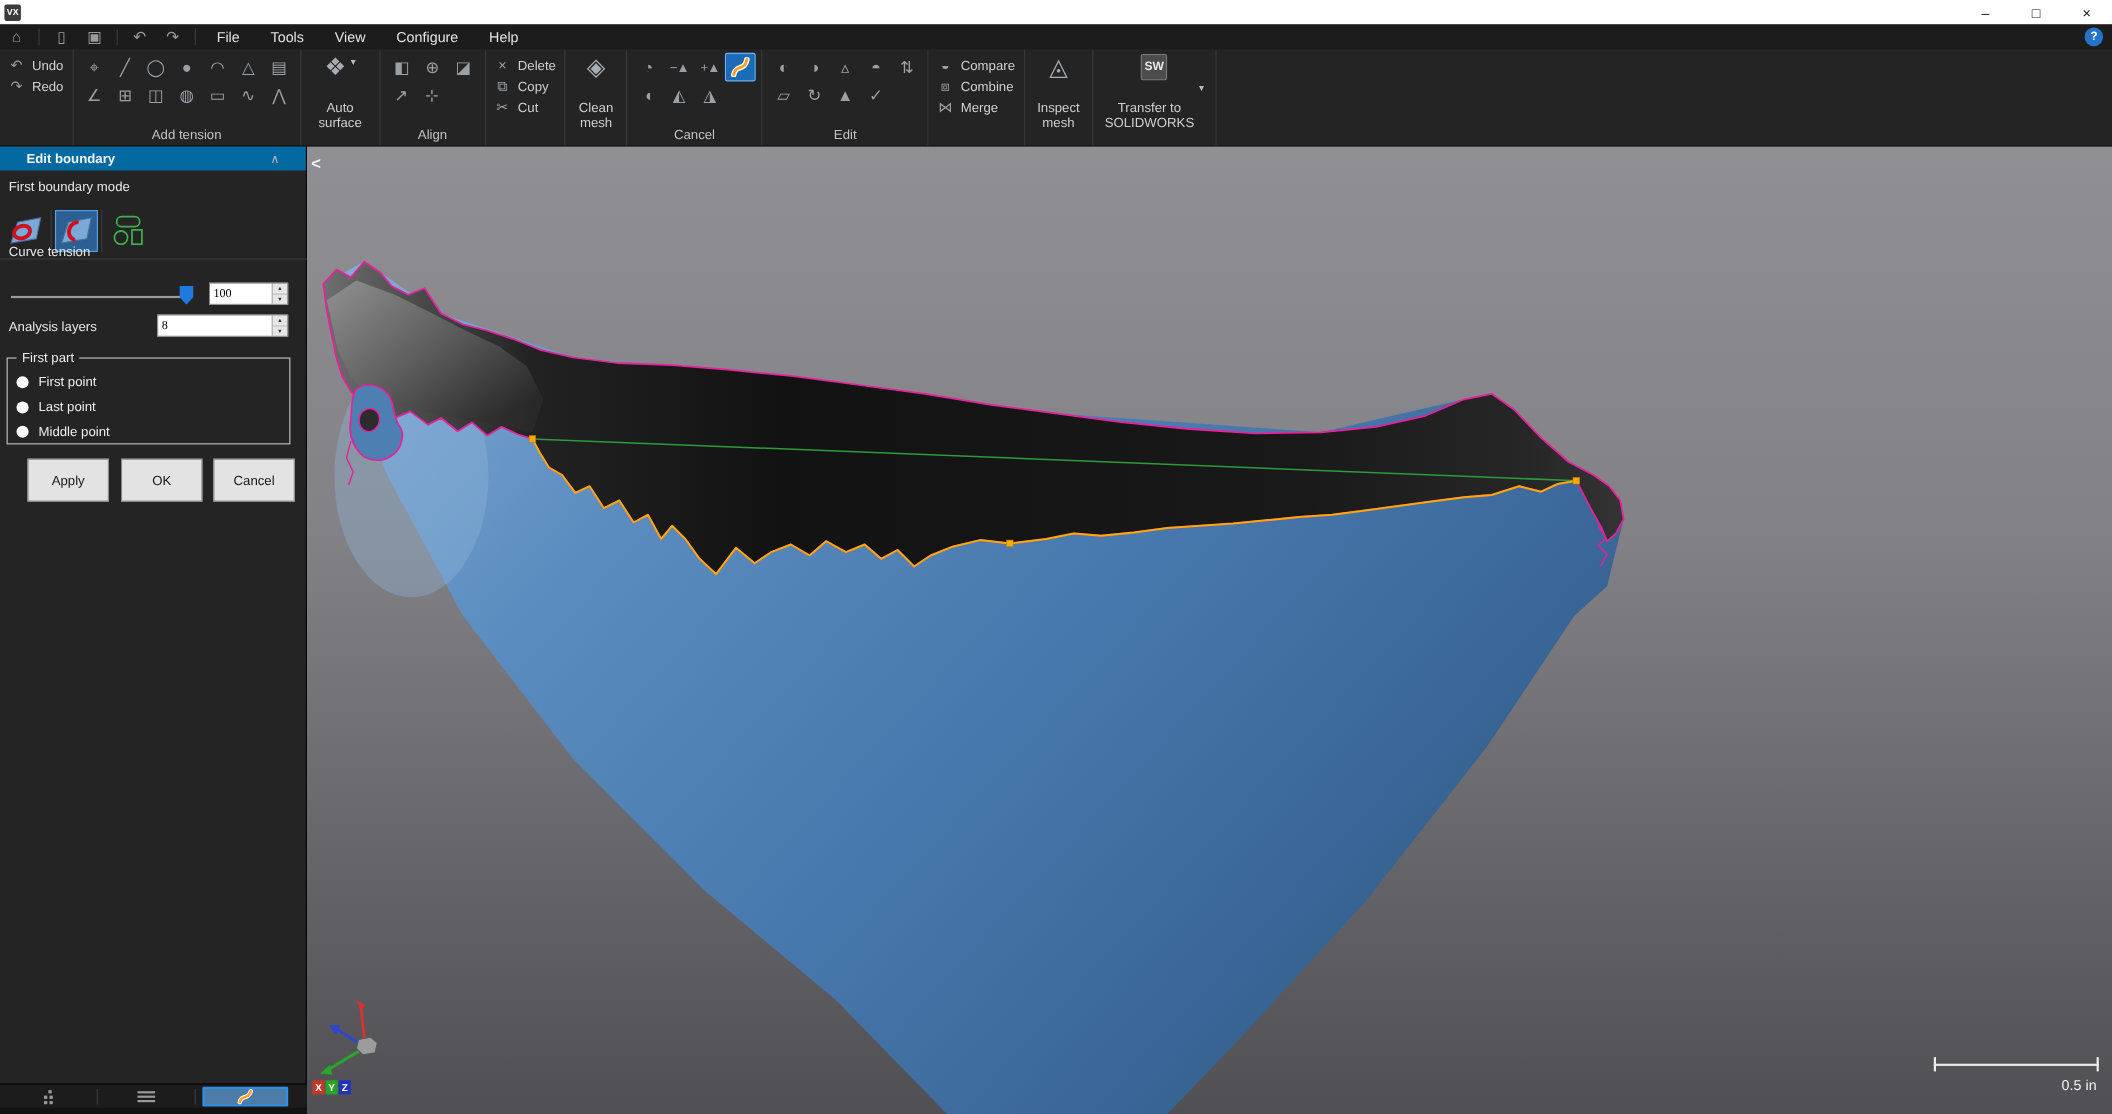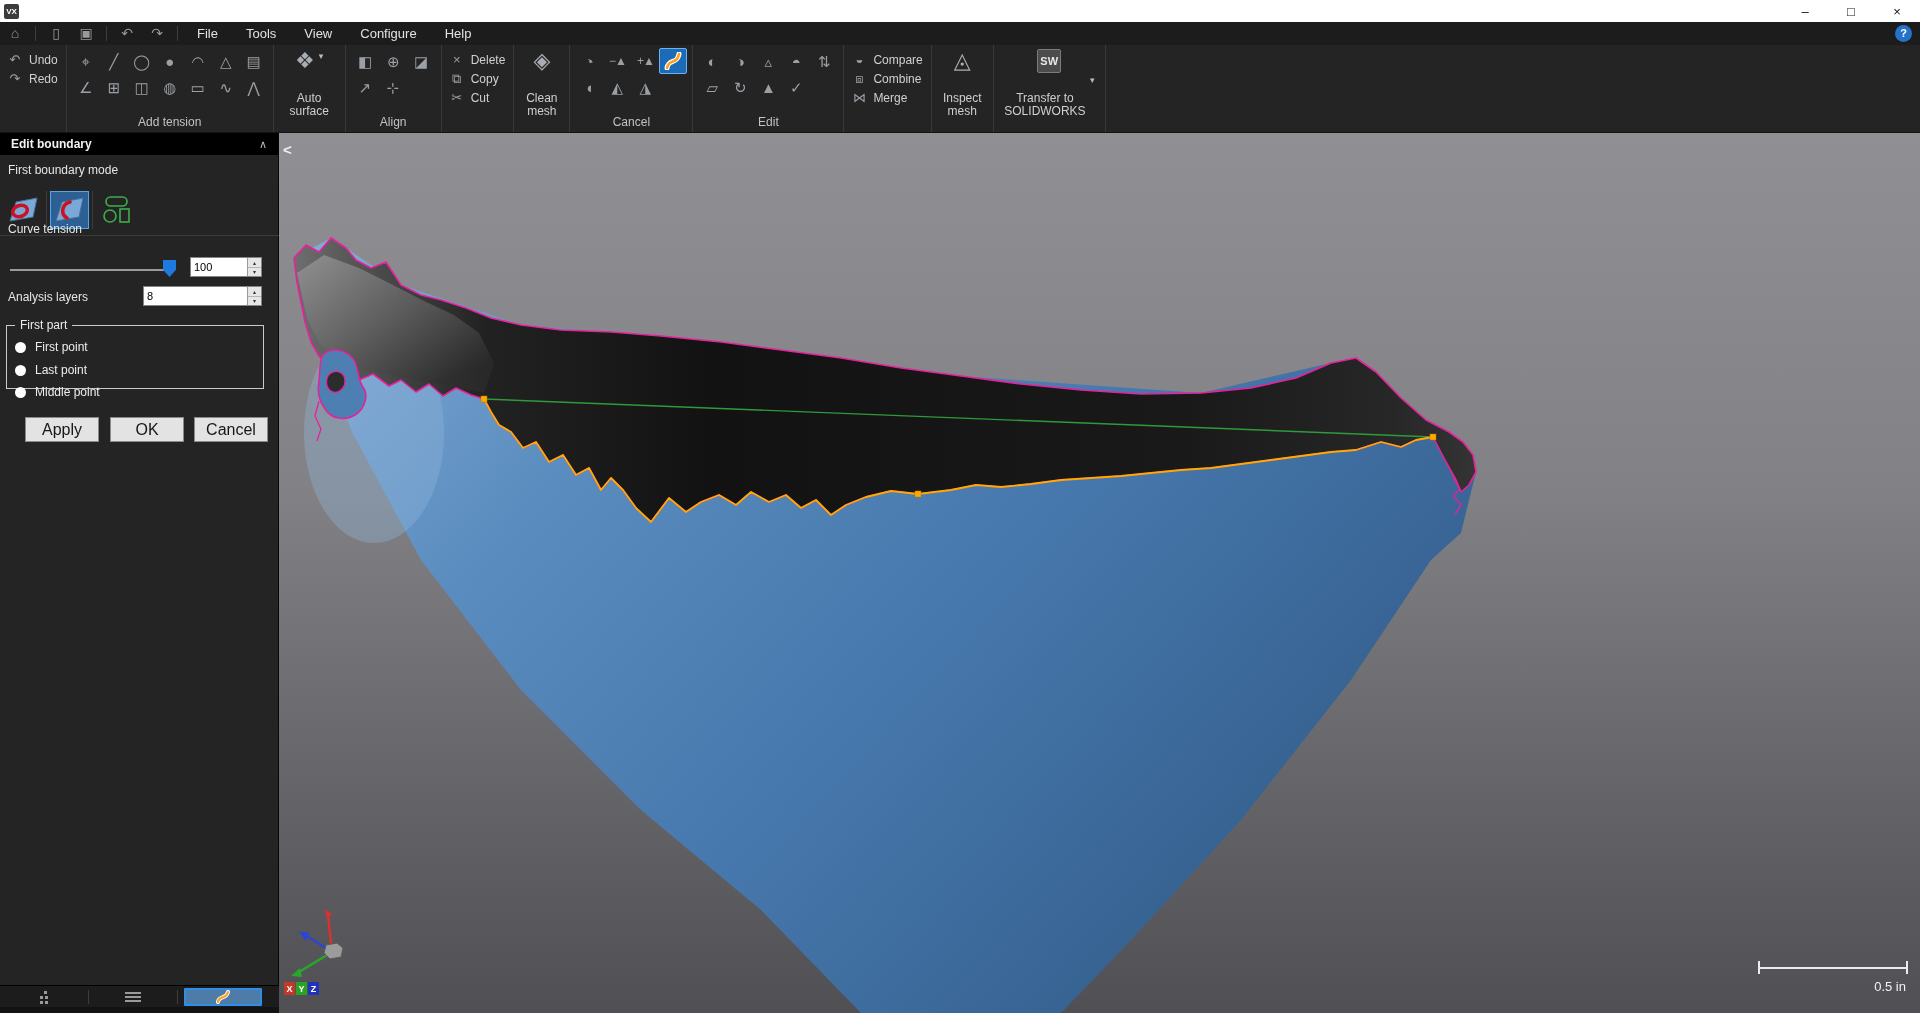--- a/index.html
+++ b/index.html
@@ -28,41 +28,41 @@
 .stack-btn{display:flex;align-items:center;gap:7px;height:19px;color:#d0d0d0;font-size:12px;white-space:nowrap}
 .stack-btn .si{color:#9aa0a6;font-size:13px;width:14px;text-align:center}
 .bigbtn{display:flex;flex-direction:column;align-items:center;padding:4px 7px 0;border-right:1px solid #383838;color:#cfcfcf;font-size:12px;text-align:center}
 .bigbtn .bicon{font-size:22px;color:#a8adb3;line-height:24px}
 .bigbtn .blabel{margin-top:19px;line-height:13px}
 .brow{display:flex;align-items:flex-start;gap:4px}
 .caret{font-size:9px;color:#bcbcbc;margin-top:2px}
 .sw-cube{width:24px;height:24px;background:#4c4c4c;border:1px solid #7c7c7c;border-radius:2px;color:#e8e8e8;font-weight:bold;font-size:11px;display:flex;align-items:center;justify-content:center}
 
 .side-panel{position:absolute;top:133px;left:0;width:279px;height:880px;background:#242424;border-right:1px solid #060606;z-index:20}
-.panel-header{position:absolute;top:0;left:0;width:100%;height:22px;background:#000000;display:flex;align-items:center;padding:0 11px}
+.panel-header{position:absolute;top:0;left:0;width:100%;height:22px;background:#0369a1;display:flex;align-items:center;padding:0 24px}
 .panel-header .pt{font-size:12px;font-weight:bold;color:#f2f2f2}
 .panel-header .chev{margin-left:auto;color:#b9b9b9;font-size:11px}
 .plabel{position:absolute;font-size:12px;color:#e6e6e6}
 .mode-btn{position:absolute;top:58px;width:39px;height:38px;display:flex;align-items:center;justify-content:center;border:1px solid transparent}
 .mode-btn.sel{background:#2c5f93;border:1px solid #58a6e8}
 .vsep{position:absolute;top:58px;width:1px;height:38px;background:#3c3c3c}
 .hdiv{position:absolute;left:0;width:279px;height:1px;background:#3c3c3c}
 .slider-track{position:absolute;left:10px;top:136px;width:162px;height:2px;background:#9a9a9a}
 .slider-thumb{position:absolute;left:163px;top:127px;width:13px;height:17px;background:#1f7ae0;clip-path:polygon(0 0,100% 0,100% 58%,50% 100%,0 58%)}
 .spin{position:absolute;height:20px;background:#fff;border:1px solid #848484;display:flex}
-.spin input{flex:1;min-width:0;border:0;outline:none;font-size:11px;padding:0 3px;font-family:Liberation Sans, sans-serif;color:#000;background:#fff}
+.spin input{flex:1;min-width:0;border:0;outline:none;font-size:11px;padding:0 3px;font-family:Liberation Serif, serif;color:#000;background:#fff}
 .spin .arrows{width:14px;display:flex;flex-direction:column;border-left:1px solid #9a9a9a}
 .spin .arrows span{flex:1;background:#e6e6e6;color:#333;font-size:6px;display:flex;align-items:center;justify-content:center}
 .spin .arrows span:first-child{border-bottom:1px solid #b5b5b5}
-.groupbox{position:absolute;left:6px;top:192px;width:258px;height:64px;border:1px solid #c9c9c9}
+.groupbox{position:absolute;left:6px;top:192px;width:258px;height:79px;border:1px solid #c9c9c9}
 .legend{position:absolute;top:-8px;left:8px;background:#242424;padding:0 5px;font-size:12px;color:#ececec}
 .radio-row{position:absolute;left:8px;display:flex;align-items:center;gap:9px}
 .radio{width:11px;height:11px;border-radius:50%;background:#fff}
 .radio-lb{font-size:12px;color:#ececec}
-.pbtn{position:absolute;top:284px;width:74px;height:25px;background:#e3e3e3;border:1px solid#8a8a8a;font-size:16px;color:#161616;display:flex;align-items:center;justify-content:center;font-family:inherit}
+.pbtn{position:absolute;top:284px;width:74px;height:39px;background:#e3e3e3;border:1px solid#8a8a8a;font-size:12px;color:#161616;display:flex;align-items:center;justify-content:center;font-family:inherit}
 .tabbar{position:absolute;left:0;top:852px;width:279px;height:22px;background:#1c1c1c;border-top:1px solid #000;display:flex;align-items:center}
 .tabbar .tab{height:18px;display:flex;align-items:center;justify-content:center}
 .tab-sep{width:1px;height:14px;background:#3d3d3d}
 .tab.active{background:#4e7ca8;border:2px solid #2f8fe8;border-radius:1px}
 .bottom-strip{position:absolute;left:0;top:874px;width:279px;height:6px;background:#131313}
 
 .viewport{position:absolute;left:279px;top:133px;width:1641px;height:880px;background:linear-gradient(180deg,#909094 0%,#828286 40%,#626266 78%,#505054 100%);z-index:10}
 .collapse-arrow{position:absolute;left:4px;top:8px;color:#f0f0f0;font-size:15px;font-weight:bold}
 .scene{position:absolute;left:0;top:0}
 .axis-label{position:absolute;top:849px;width:11px;height:13px;color:#fff;font-size:9px;font-weight:bold;display:flex;align-items:center;justify-content:center}

